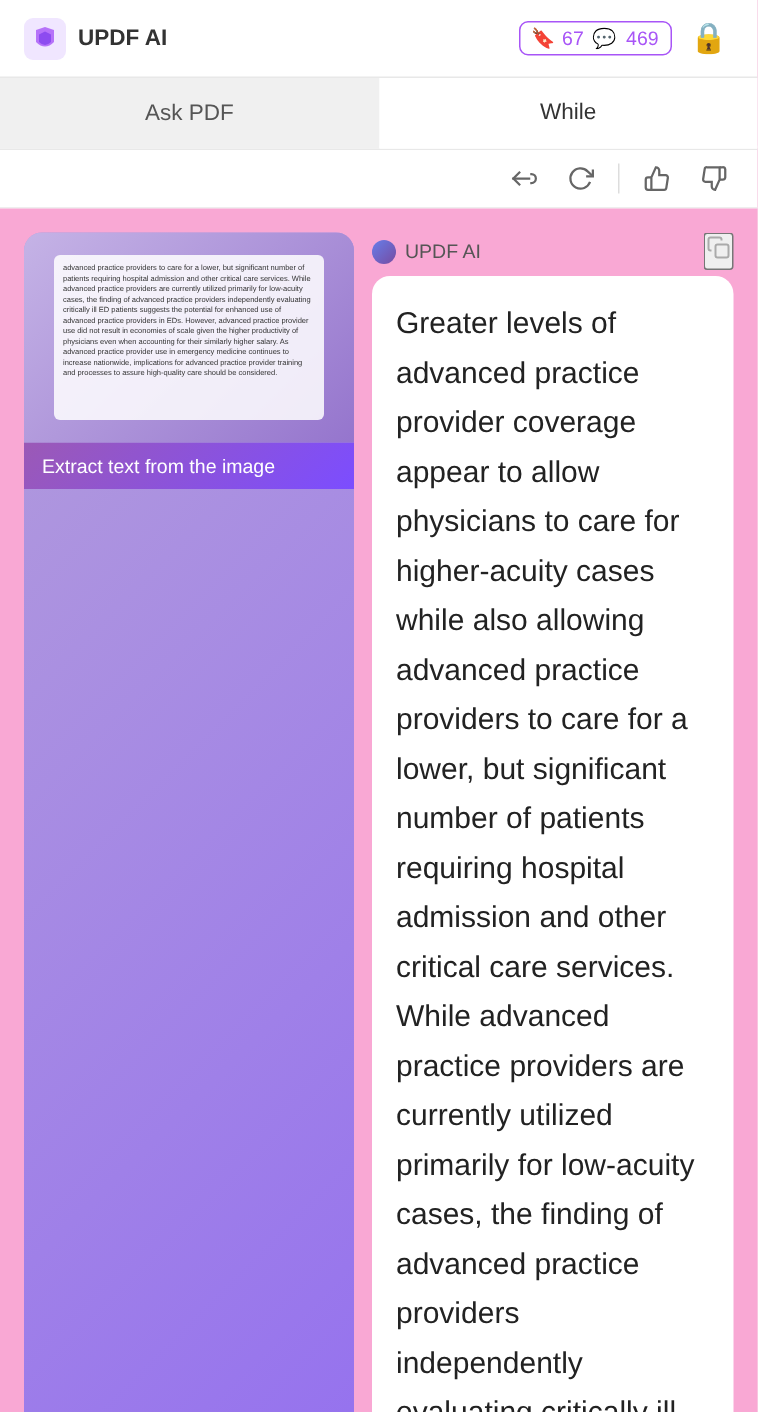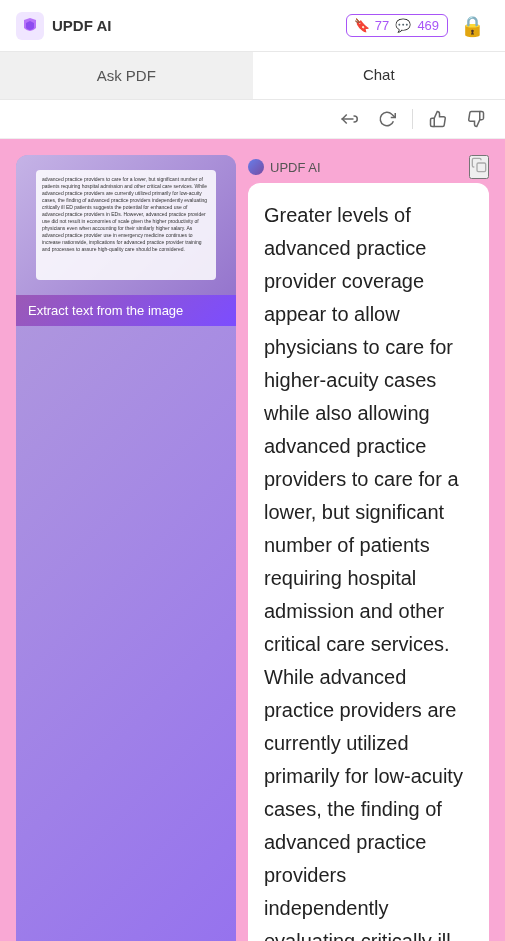--- a/index.html
+++ b/index.html
@@ -294,33 +294,33 @@
     <svg class="logo-icon" viewBox="0 0 28 28" fill="none">
       <rect width="28" height="28" rx="6" fill="#f0e6ff"></rect>
       <path d="M8 8 L14 6 L20 8 L20 16 Q14 22 8 16 Z" fill="#a855f7" opacity="0.8"></path>
       <path d="M10 11 L14 9 L18 11 L18 16 Q14 20 10 16 Z" fill="#7c3aed" opacity="0.7"></path>
     </svg>
     <span class="logo-text">UPDF AI</span>
   </div>
   <div class="header-right">
     <div class="counter-badge">
       <span>🔖</span>
-      <span>77</span>
+      <span>67</span>
       <span class="sep">💬</span>
       <span>469</span>
     </div>
     <button class="action-icon-btn" style="font-size:20px;color:#666;">
       🔒
     </button>
   </div>
 </div>
 
 <div class="tabs">
   <button class="tab">Ask PDF</button>
-  <button class="tab active">Chat</button>
+  <button class="tab active">While</button>
 </div>
 
 <div class="action-bar">
   <button class="action-icon-btn">
     <svg width="18" height="18" viewBox="0 0 24 24" fill="none" stroke="currentColor" stroke-width="2">
       <path d="M18 8h1a4 4 0 0 1 0 8h-1"></path>
       <path d="M2 12h16"></path>
       <polyline points="9 6 3 12 9 18"></polyline>
     </svg>
   </button>

